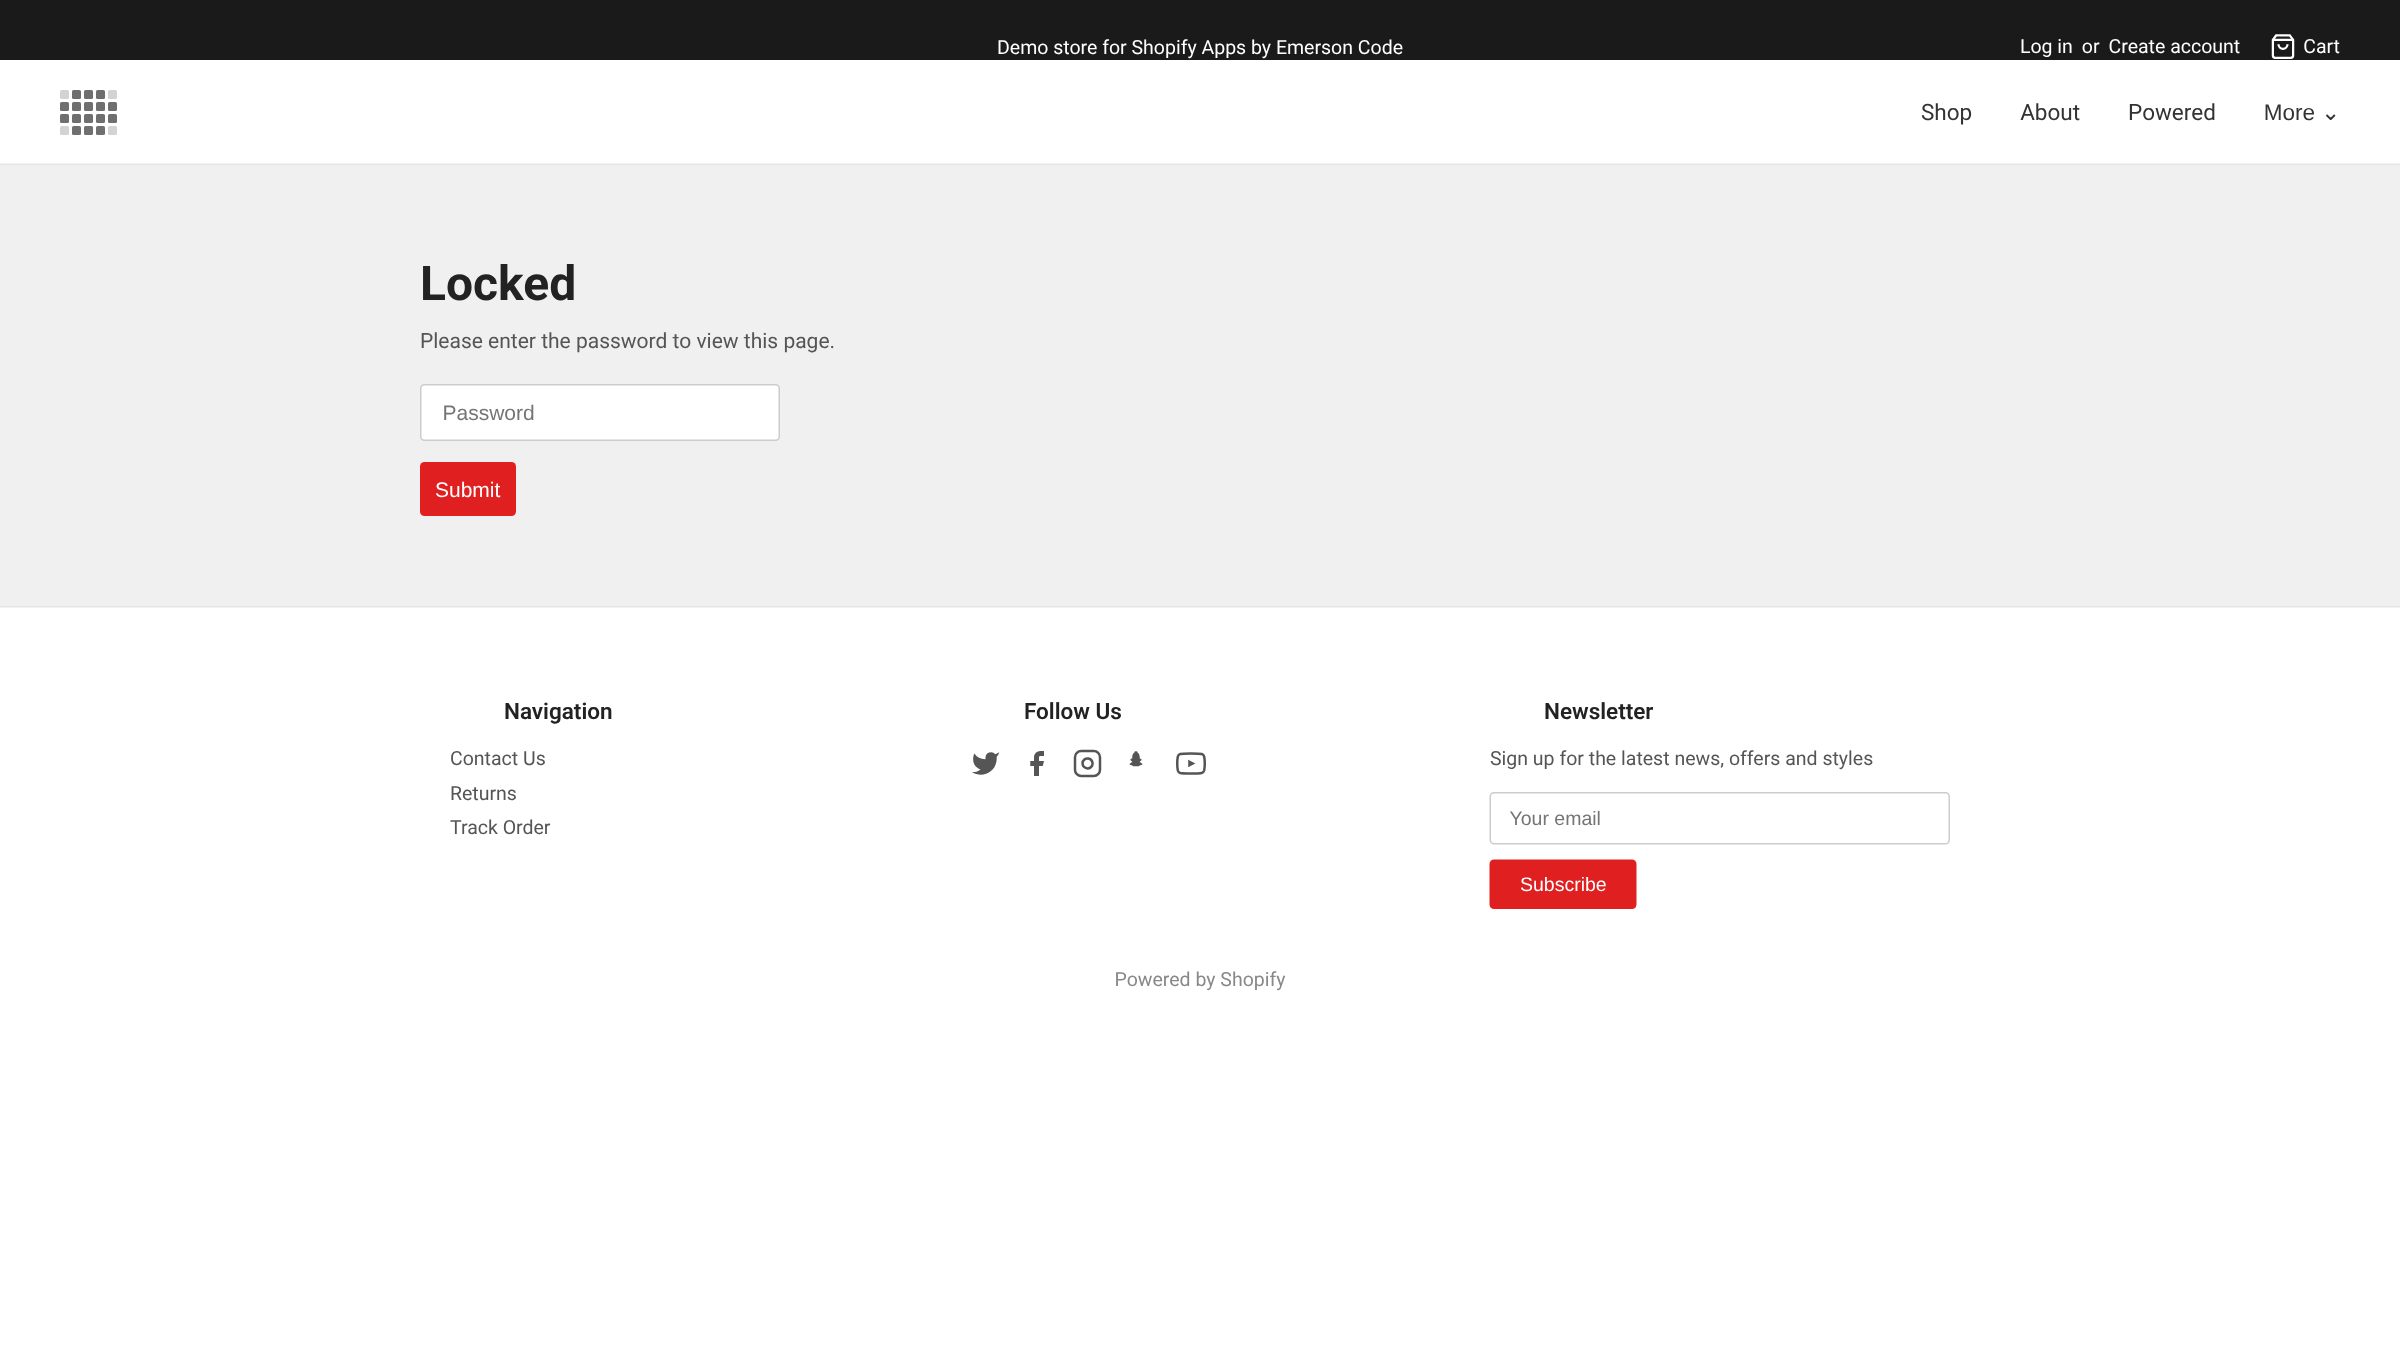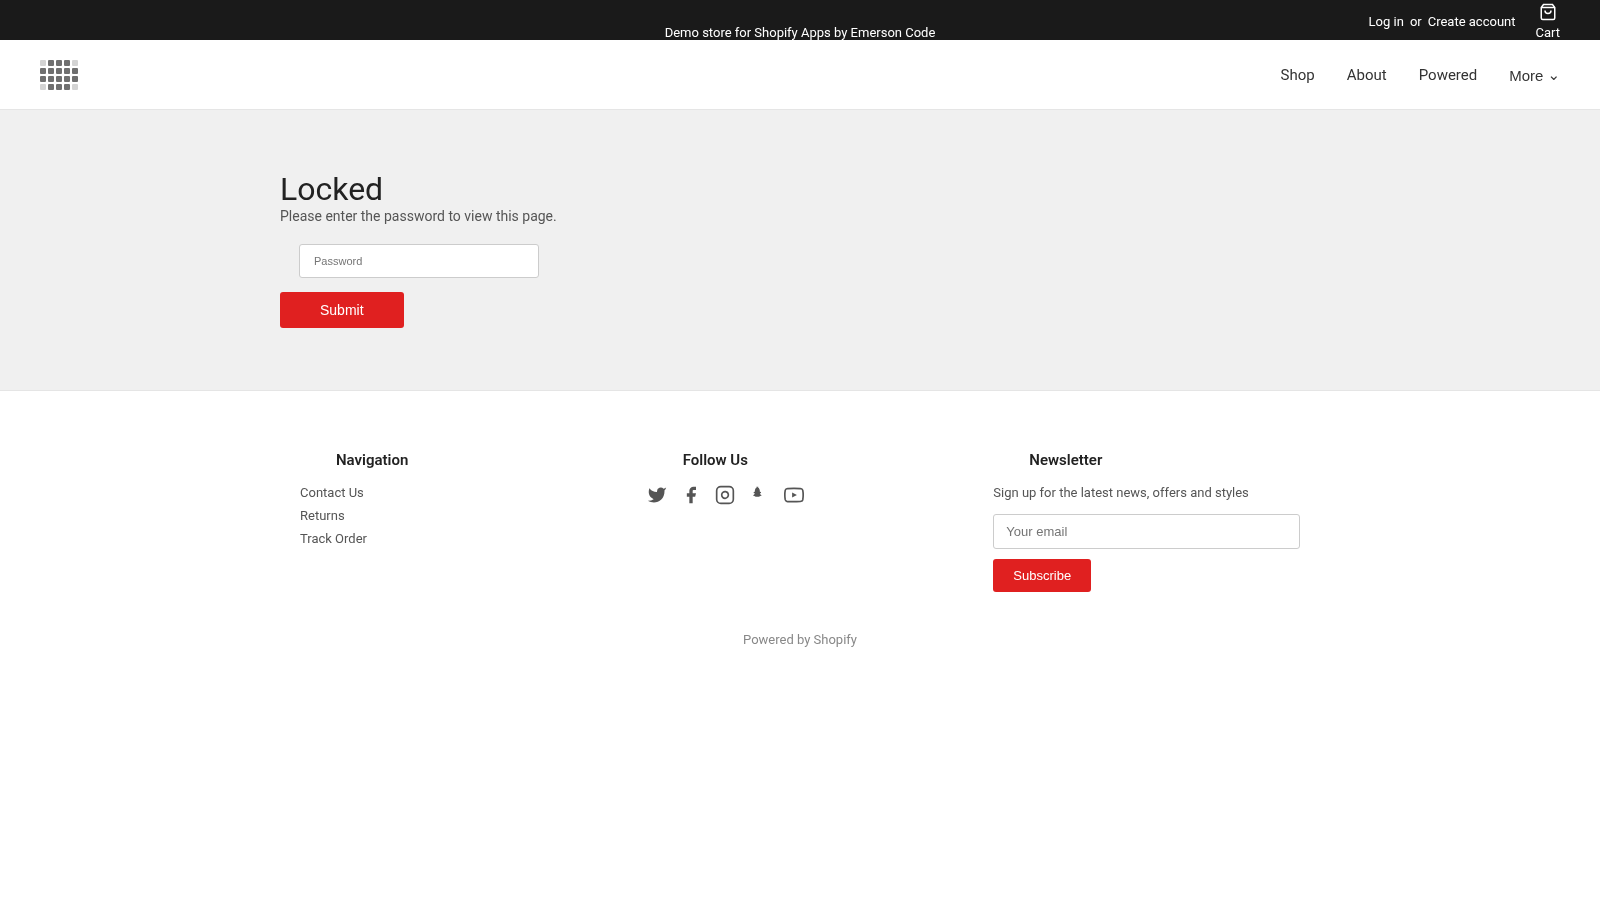--- a/index.html
+++ b/index.html
@@ -104,45 +104,45 @@
       display: flex;
       align-items: flex-start;
       padding: 60px 40px;
     }
     .locked-container {
       max-width: 600px;
       margin-left: 240px;
     }
     .locked-title {
       font-size: 32px;
-      font-weight: 400;
+      font-weight: 700;
+      margin-bottom: 12px;
       color: #222;
     }
     .locked-description {
       font-size: 14px;
       color: #555;
       margin-bottom: 20px;
     }
     .password-input {
       width: 240px;
       padding: 10px 14px;
       border: 1px solid #ccc;
       border-radius: 3px;
-      font-size: 11px;
+      font-size: 14px;
       display: block;
       margin-bottom: 14px;
       outline: none;
       background: #fff;
-      margin-left: 19px;
     }
     .submit-btn {
       background: #e02020;
       color: #fff;
       border: none;
-      padding: 10px 40px;
+      padding: 10px 10px;
       border-radius: 3px;
       font-size: 14px;
       cursor: pointer;
     }
     
     .footer {
       background: #fff;
       padding: 60px 40px 40px;
       border-top: 1px solid #e5e5e5;
     }
@@ -217,21 +217,21 @@
 </head>
 <body>
 
 <div class="announcement-bar">
   <div style="flex:1"></div>
   <div class="announcement-bar-center">Demo store for Shopify Apps by Emerson Code</div>
   <div class="announcement-bar-right">
     <a href="#">Log in</a>
     <span>or</span>
     <a href="#">Create account</a>
-    <span style="margin-left:14px;flex-direction:column;" class="cart-link">
+    <span style="margin-left:14px;" class="cart-link">
       <svg class="cart-icon-svg" viewBox="0 0 24 24" fill="none" stroke="#fff" stroke-width="2">
         <path d="M6 2L3 6v14a2 2 0 002 2h14a2 2 0 002-2V6l-3-4z"></path>
         <line x1="3" y1="6" x2="21" y2="6"></line>
         <path d="M16 10a4 4 0 01-8 0"></path>
       </svg>
       <span>Cart</span>
     </span>
   </div>
 </div>
 

